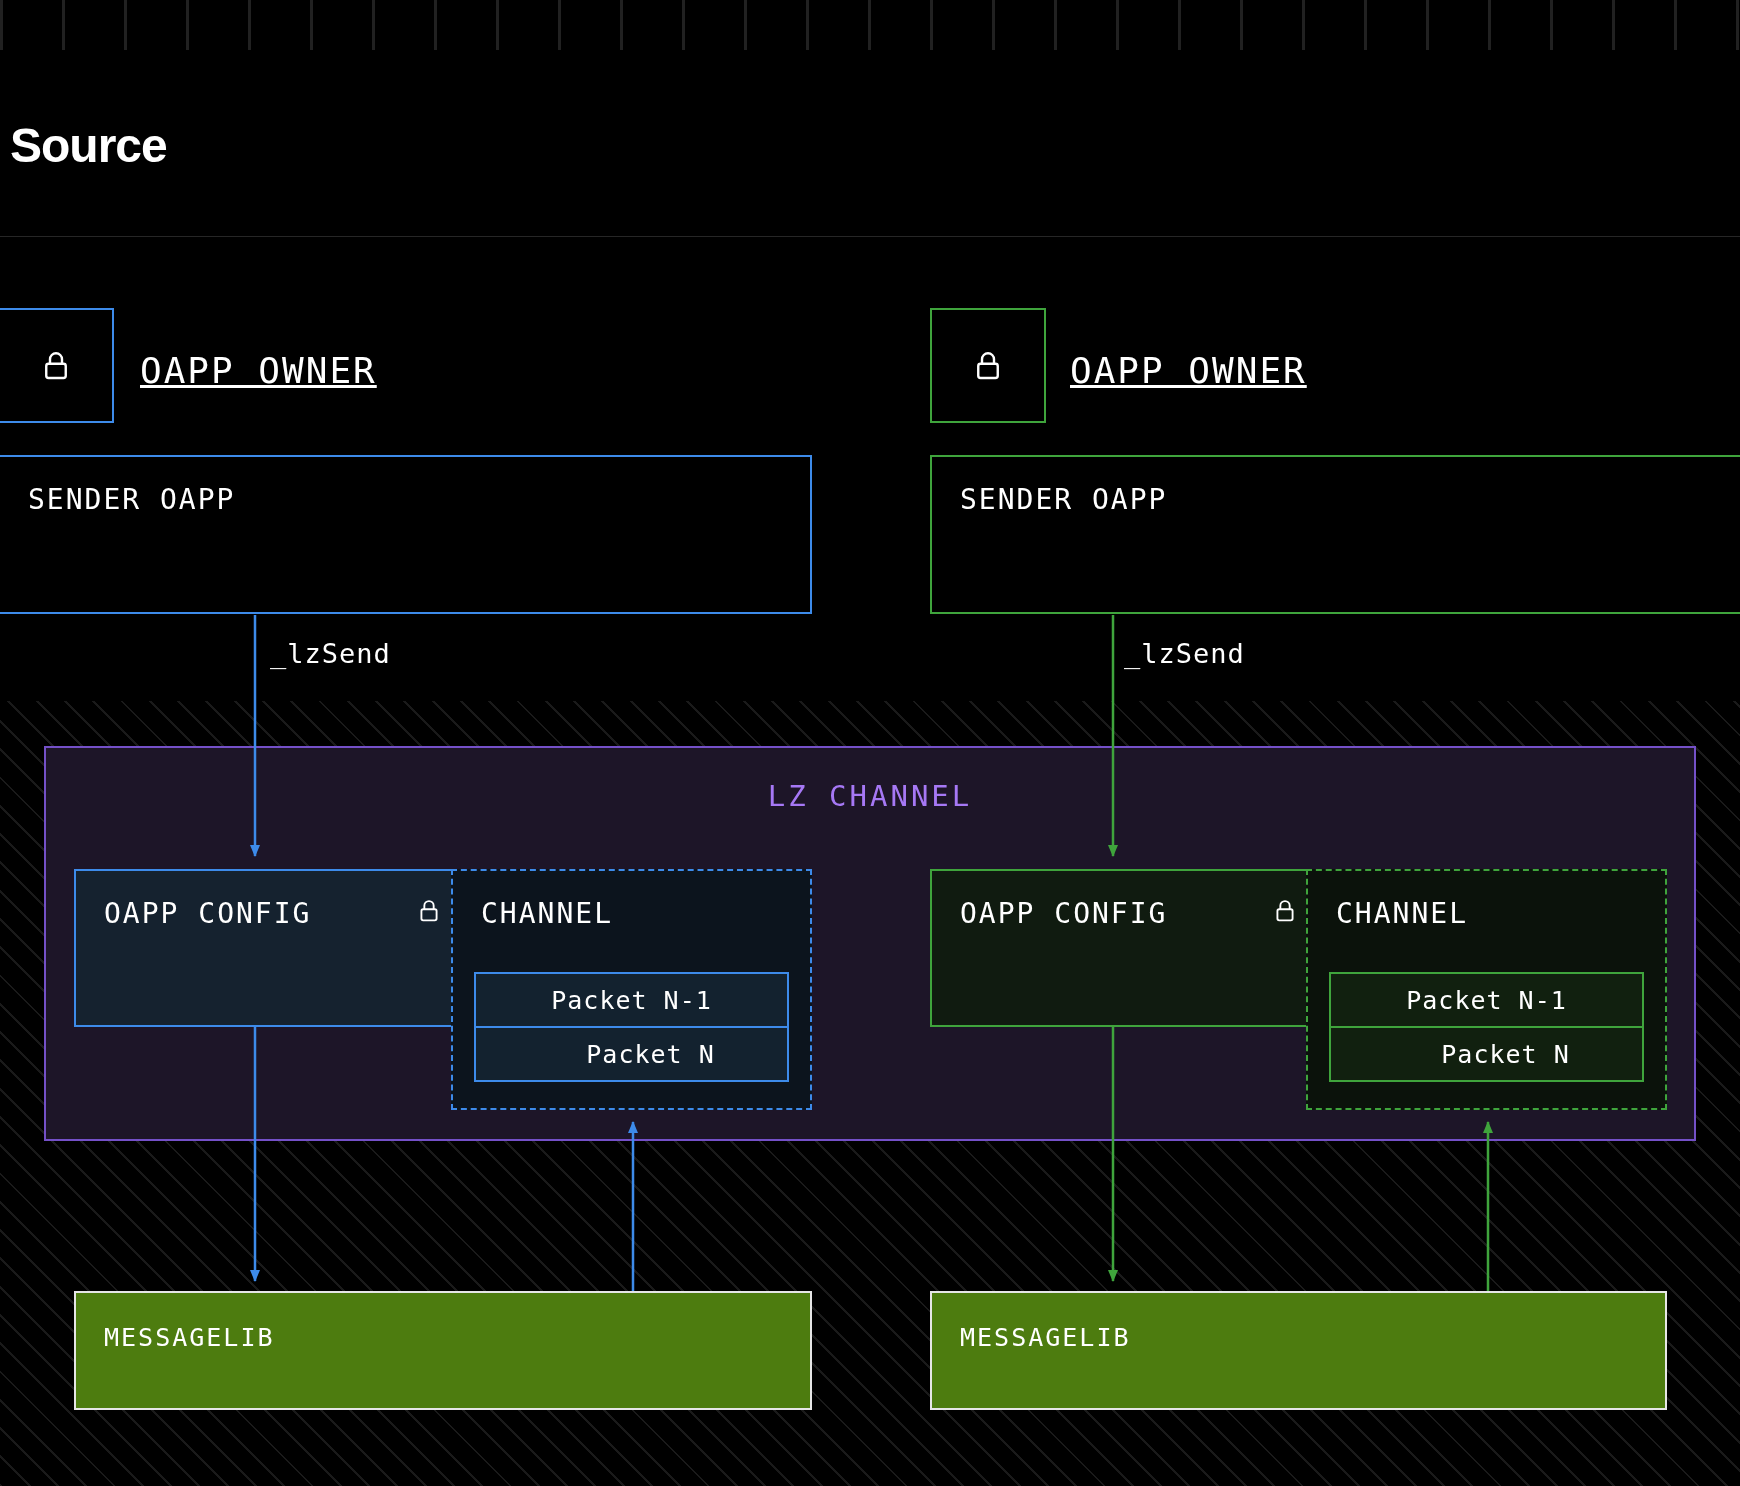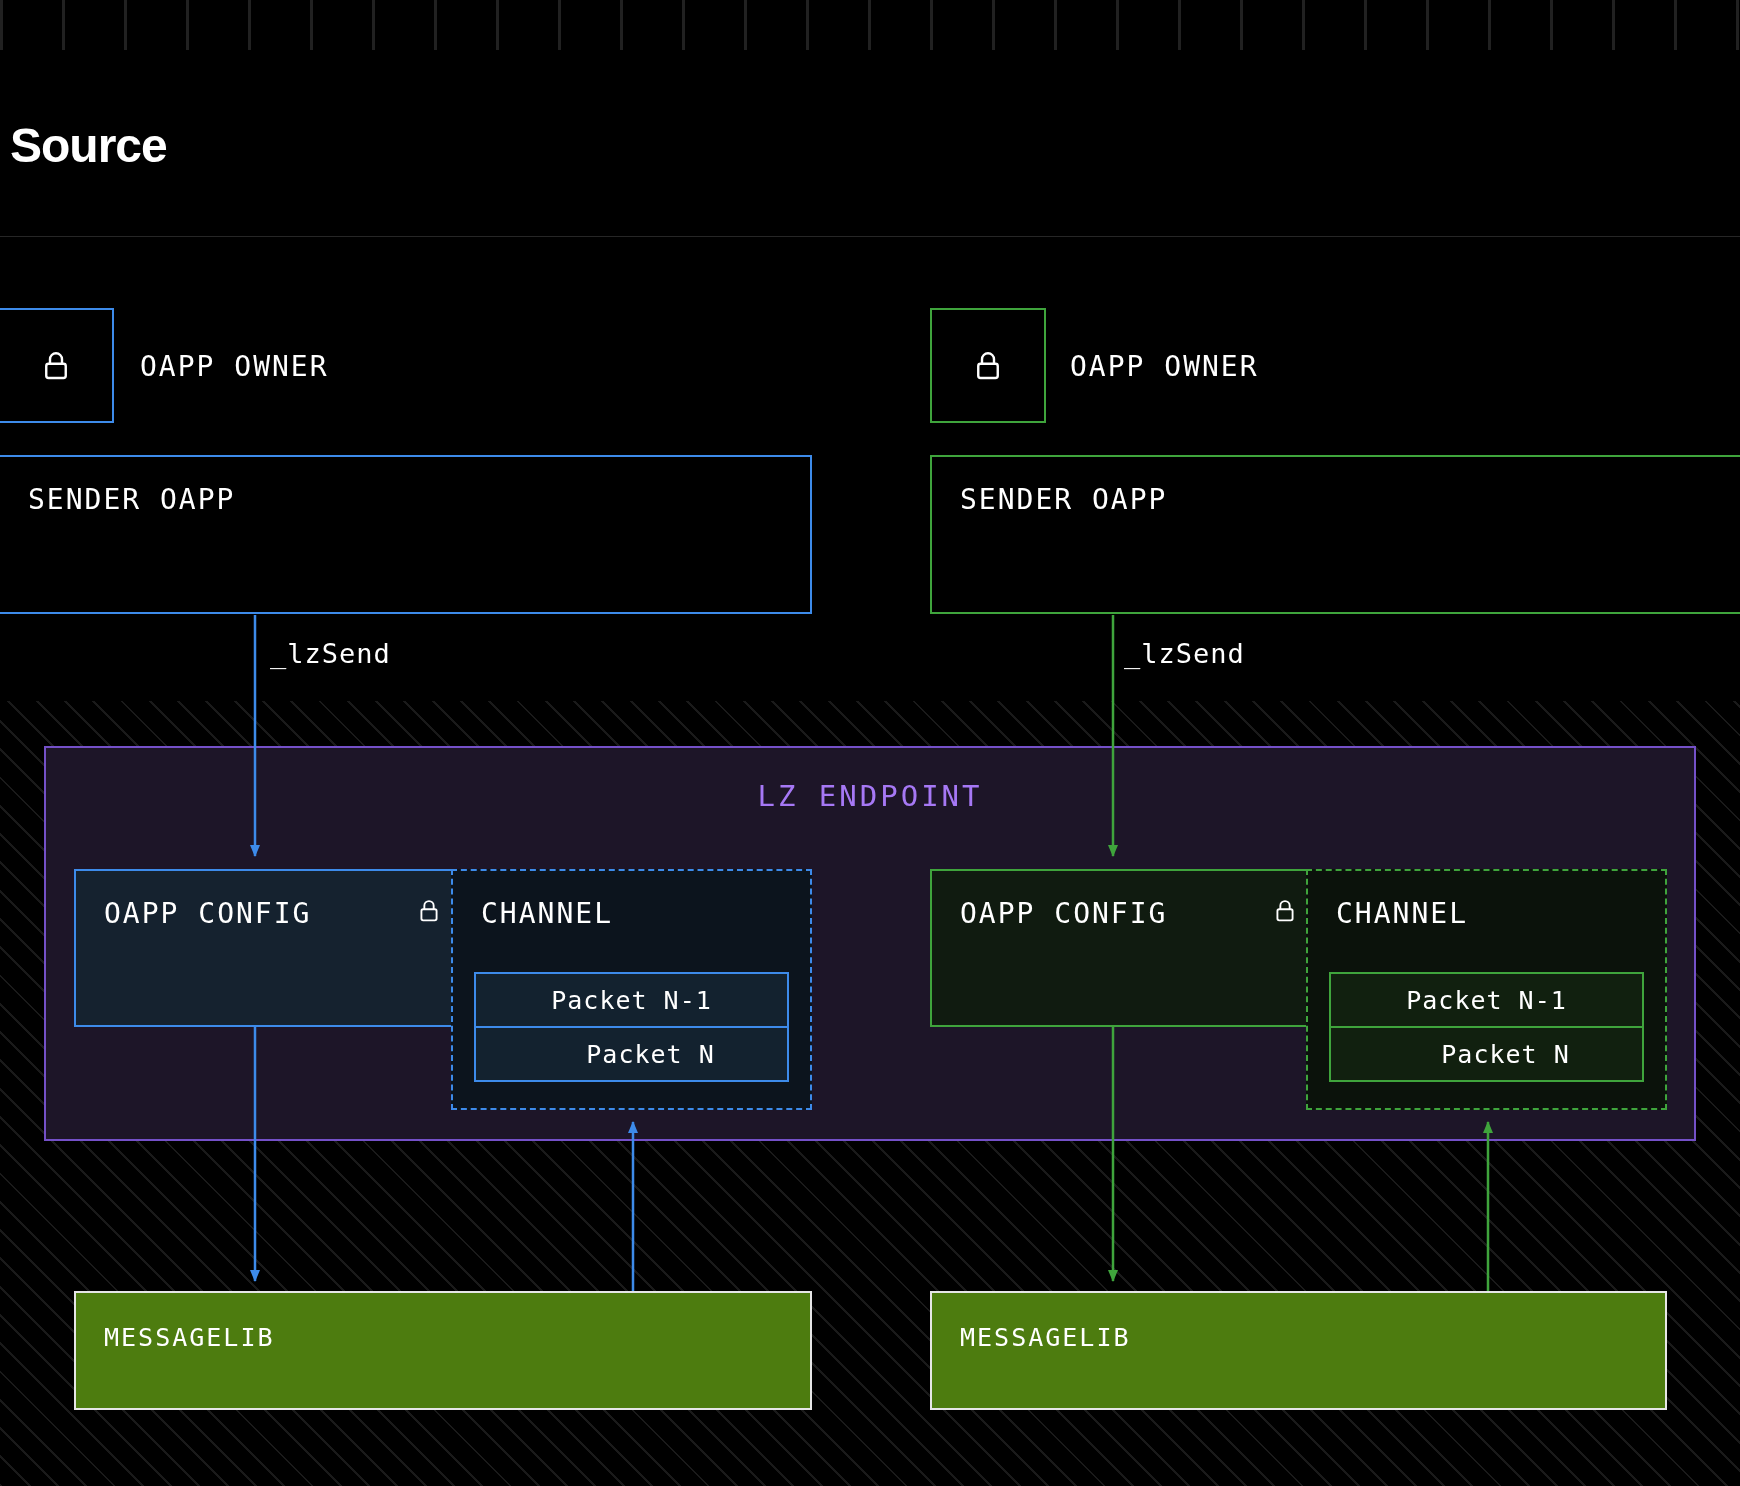--- a/index.html
+++ b/index.html
@@ -41,21 +41,21 @@
   .lockbox{
     width:116px; height:115px; background:#000;
     display:flex; align-items:center; justify-content:center;
     border:2px solid;
   }
   .lockbox-l{ left:-2px; top:308px; border-color:var(--blue); }
   .lockbox-r{ left:930px; top:308px; border-color:var(--green); }
   .lock-big{ width:36px; height:36px; }
   .lock-sm{ position:absolute; right:26px; top:26px; width:28px; height:28px; }
 
-  .owner-label{ font-size:28px; letter-spacing:2px; }
+  .owner-label{ font-size:36px; letter-spacing:2px;text-decoration:underline; }
   .owner-label-l{ left:140px; top:350px; }
   .owner-label-r{ left:1070px; top:350px; }
 
   
   .sender{ height:159px; background:#000; border:2px solid; }
   .sender-l{ left:-2px; top:455px; width:814px; border-color:var(--blue); }
   .sender-r{ left:930px; top:455px; width:812px; border-color:var(--green); }
   .box-label{ position:absolute; left:28px; top:26px; font-size:28px; letter-spacing:2px; }
 
   .lzsend{ font-size:27px; letter-spacing:1px; }
@@ -116,21 +116,21 @@
 <div class="canvas">
 
   <div class="ticks"></div>
 
   <h1 class="title">Source</h1>
   <div class="divider"></div>
 
   <div class="hatch"></div>
 
   <div class="abs endpoint">
-    <div class="endpoint-title">LZ ENDPOINT</div>
+    <div class="endpoint-title">LZ CHANNEL</div>
   </div>
 
 
   <div class="abs lockbox lockbox-l">
     <svg class="lock-big" viewBox="0 0 24 24">
       <path d="M8 10.5 V7.5 a4 4 0 0 1 8 0 V10.5" fill="none" stroke="#fff" stroke-width="1.6"></path>
       <rect x="5.5" y="10.5" width="13" height="9.5" rx="1.5" fill="none" stroke="#fff" stroke-width="1.6"></rect>
     </svg>
   </div>
   <div class="abs owner-label owner-label-l">OAPP OWNER</div>

